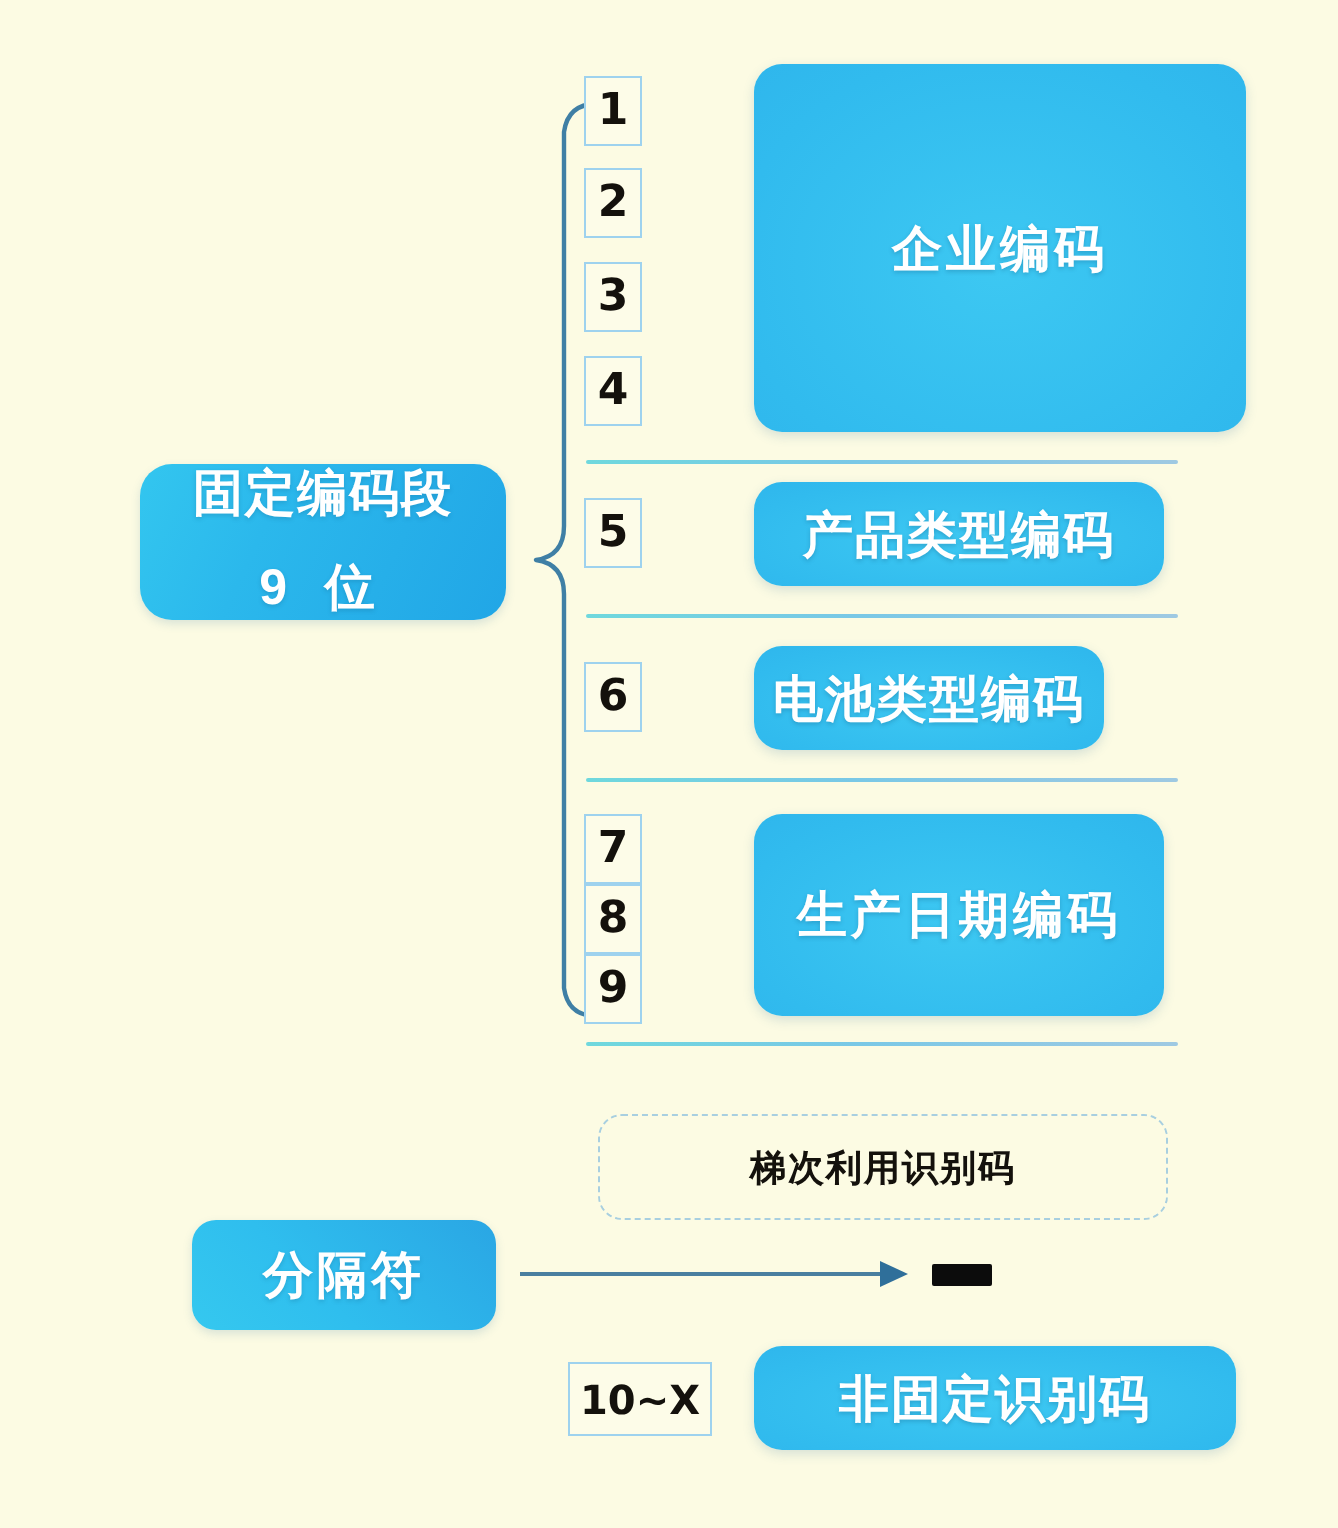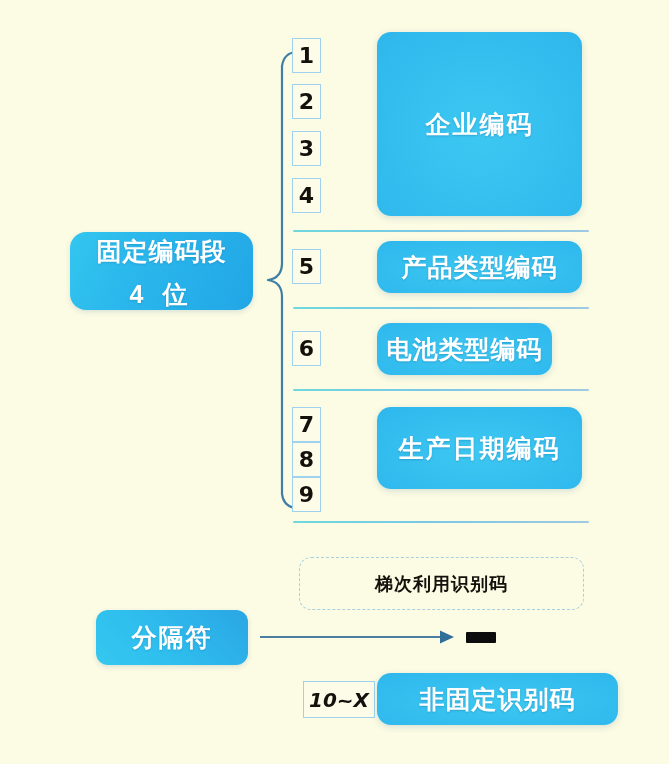--- a/index.html
+++ b/index.html
@@ -27,28 +27,27 @@
     left: 70px;
     top: 232px;
     width: 183px;
     height: 78px;
     border-radius: 16px;
     background: linear-gradient(115deg, #33c6ef 0%, #2bb8ec 35%, #21a6e6 100%);
     box-shadow: 0 2px 5px rgba(60,120,160,0.18);
     display: flex;
     flex-direction: column;
     align-items: center;
-    justify-content: flex-end;
+    justify-content: space-between;
     color: #ffffff;
     font-weight: bold;
     font-size: 25px;
     line-height: 1.25;
     letter-spacing: 1px;
     text-shadow: 0 1px 2px rgba(20,90,130,0.25);
-    gap: 12px;
   }
   .main-label .ln2 { letter-spacing: 6px; }
 
   
   .brace-svg {
     position: absolute;
     left: 240px;
     top: 30px;
     width: 60px;
     height: 500px;
@@ -159,60 +158,60 @@
     border-radius: 1px;
   }
 </style>
 </head>
 <body>
 
 <div id="canvas">
 
   <div class="main-label">
     <span class="ln1">固定编码段</span>
-    <span class="ln2">4 位</span>
+    <span class="ln2">9 位</span>
   </div>
 
   <svg class="brace-svg" viewBox="0 0 60 500">
     <path d="M 58 22 Q 44 22 42 36 L 42 233 Q 42 248 28 250 Q 42 252 42 267 L 42 464 Q 44 478 58 478" fill="none" stroke="#3f7fa5" stroke-width="2.2" stroke-linecap="round" stroke-linejoin="round"></path>
   </svg>
 
   <div class="numbox" style="left:292px; top:38px;">1</div>
   <div class="numbox" style="left:292px; top:84px;">2</div>
   <div class="numbox" style="left:292px; top:131px;">3</div>
   <div class="numbox" style="left:292px; top:178px;">4</div>
 
-  <div class="blueblock tall" style="left:377px; top:32px; width:205px; height:184px;">企业编码</div>
+  <div class="blueblock tall" style="left:377px; top:32px; width:246px; height:184px;">企业编码</div>
 
   <div class="sep" style="left:293px; top:230px; width:296px;"></div>
 
   <div class="numbox" style="left:292px; top:249px;">5</div>
   <div class="blueblock row" style="left:377px; top:241px; width:205px; height:52px;">产品类型编码</div>
 
   <div class="sep" style="left:293px; top:307px; width:296px;"></div>
 
   <div class="numbox" style="left:292px; top:331px;">6</div>
   <div class="blueblock row" style="left:377px; top:323px; width:175px; height:52px;">电池类型编码</div>
 
   <div class="sep" style="left:293px; top:389px; width:296px;"></div>
 
   <div class="numbox" style="left:292px; top:407px;">7</div>
   <div class="numbox" style="left:292px; top:442px;">8</div>
   <div class="numbox" style="left:292px; top:477px;">9</div>
-  <div class="blueblock tall" style="left:377px; top:407px; width:205px; height:82px;text-align:right;">生产日期编码</div>
+  <div class="blueblock tall" style="left:377px; top:407px; width:205px; height:101px;text-align:right;">生产日期编码</div>
 
   <div class="sep" style="left:293px; top:521px; width:296px;"></div>
 
   <div class="dashbox" style="left:299px; top:557px; width:285px; height:53px;">梯次利用识别码</div>
 
   <div class="fenge">分隔符</div>
 
   <svg class="arrow-svg" viewBox="0 0 200 22">
     <line x1="2" y1="11" x2="182" y2="11" stroke="#4a7fa0" stroke-width="2"></line>
     <polygon points="182,4.5 196,11 182,17.5" fill="#2f6f9a"></polygon>
   </svg>
 
   <div class="hyphen"></div>
 
-  <div class="numbox wide" style="left:303px; top:681px;font-style:italic;">10~X</div>
+  <div class="numbox wide" style="left:284px; top:681px;">10~X</div>
   <div class="blueblock row" style="left:377px; top:673px; width:241px; height:52px;">非固定识别码</div>
 
 </div>
 
 </body></html>

